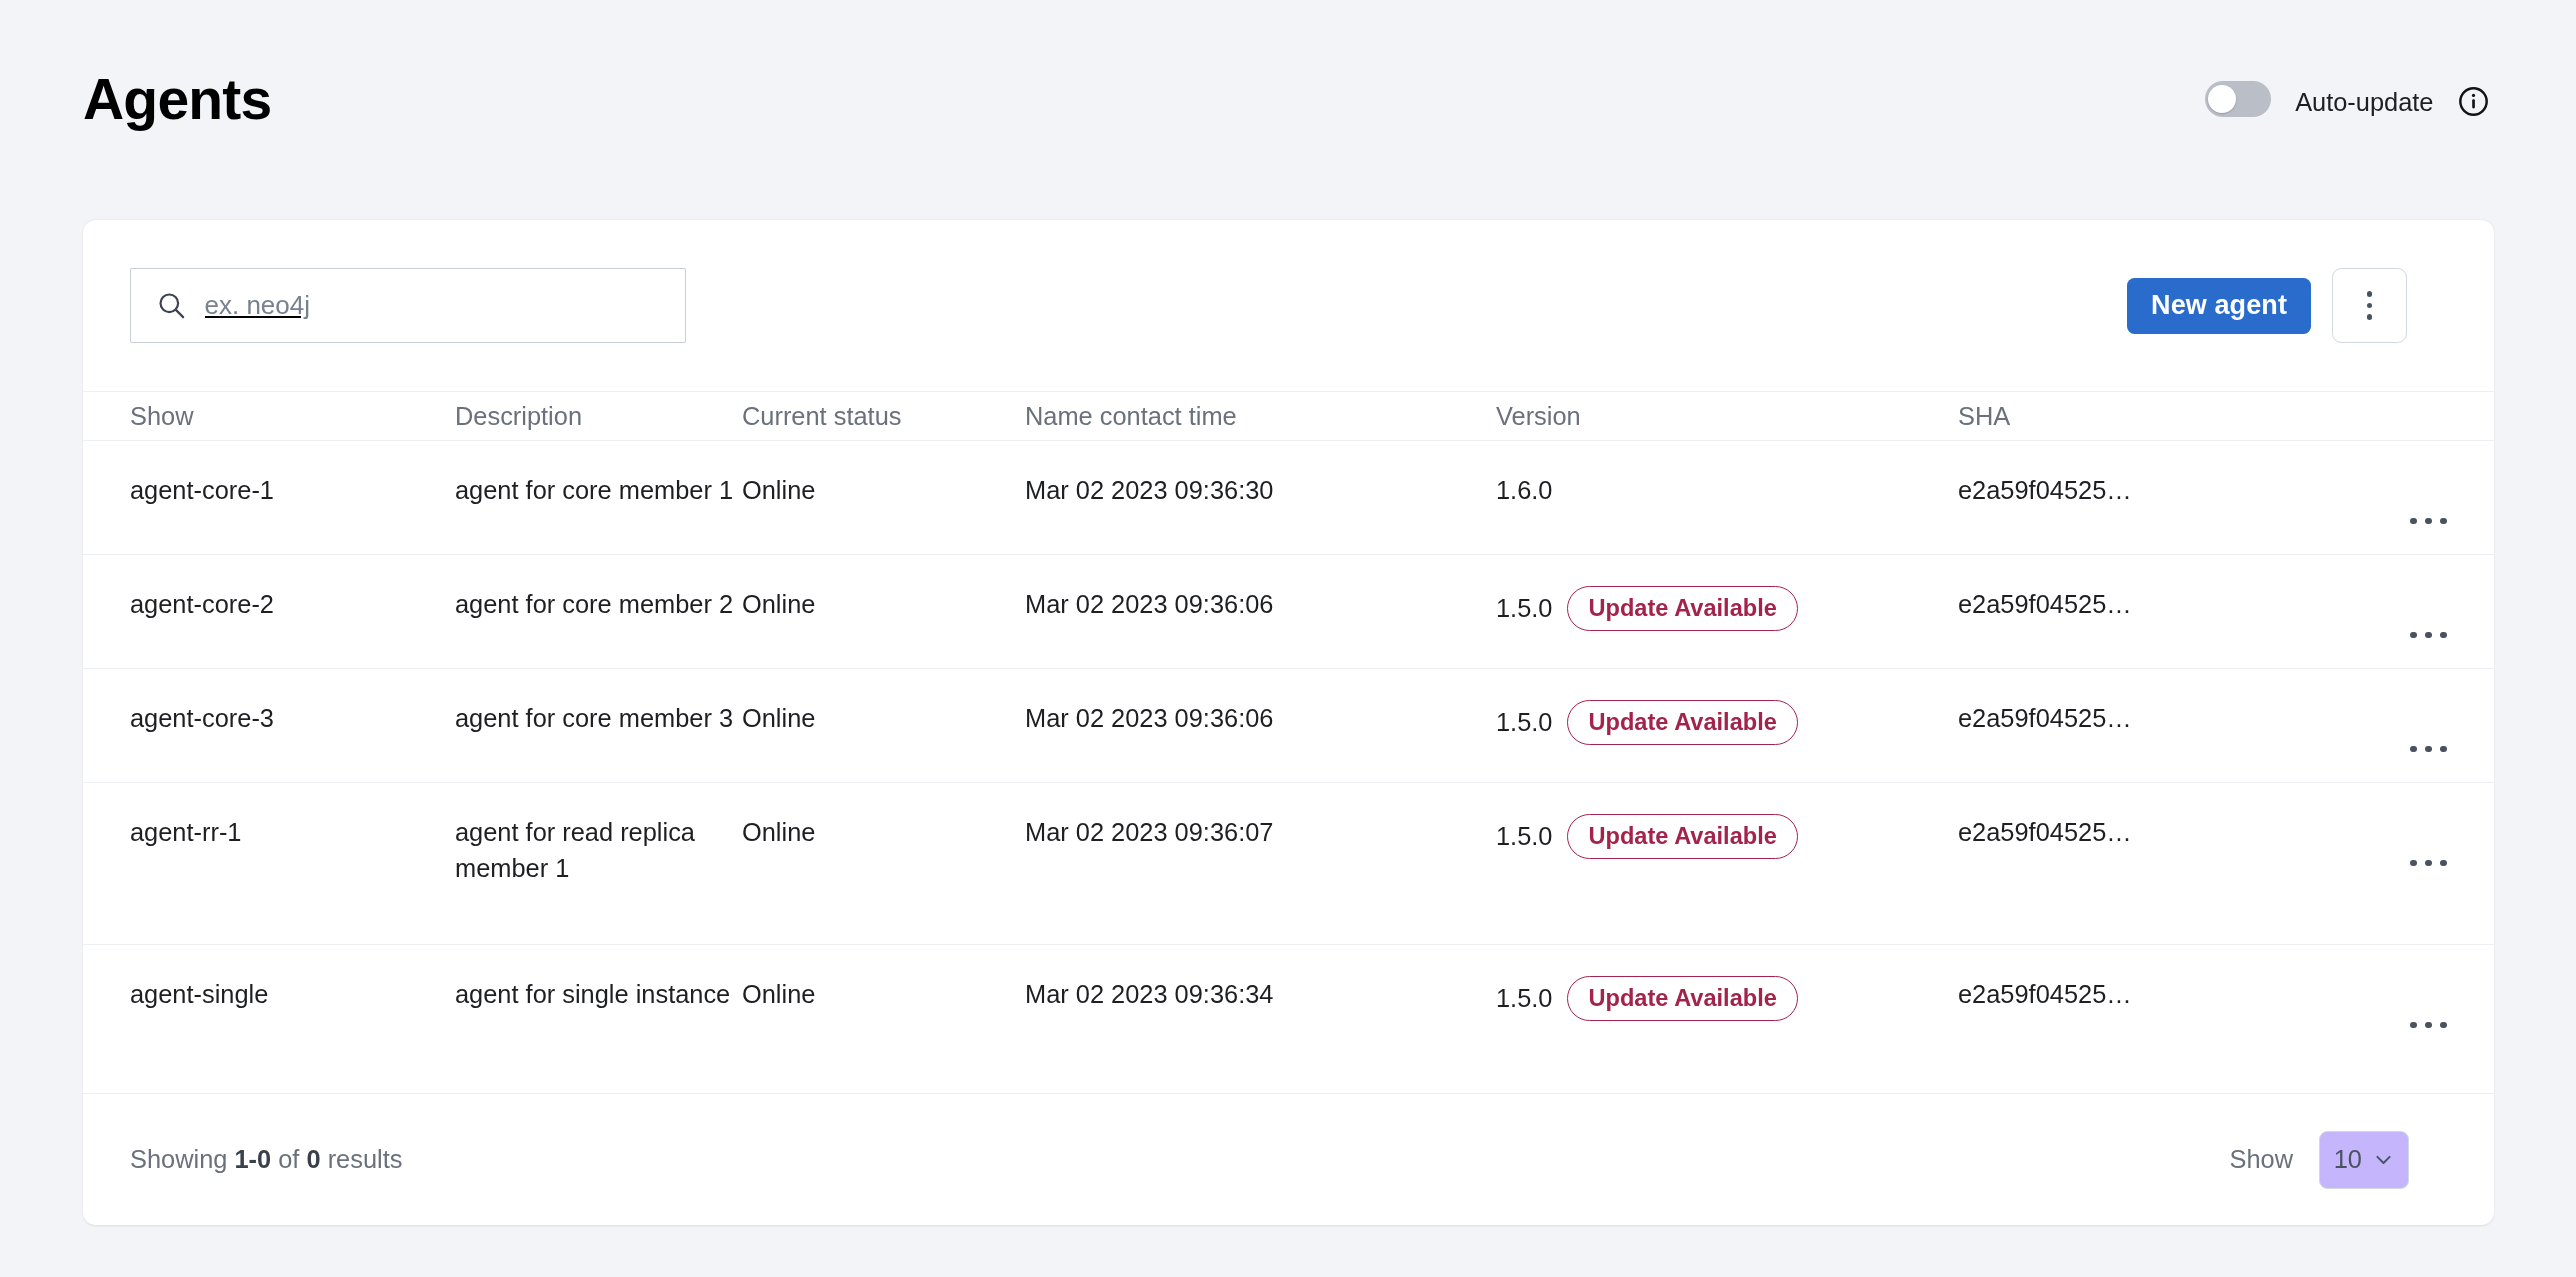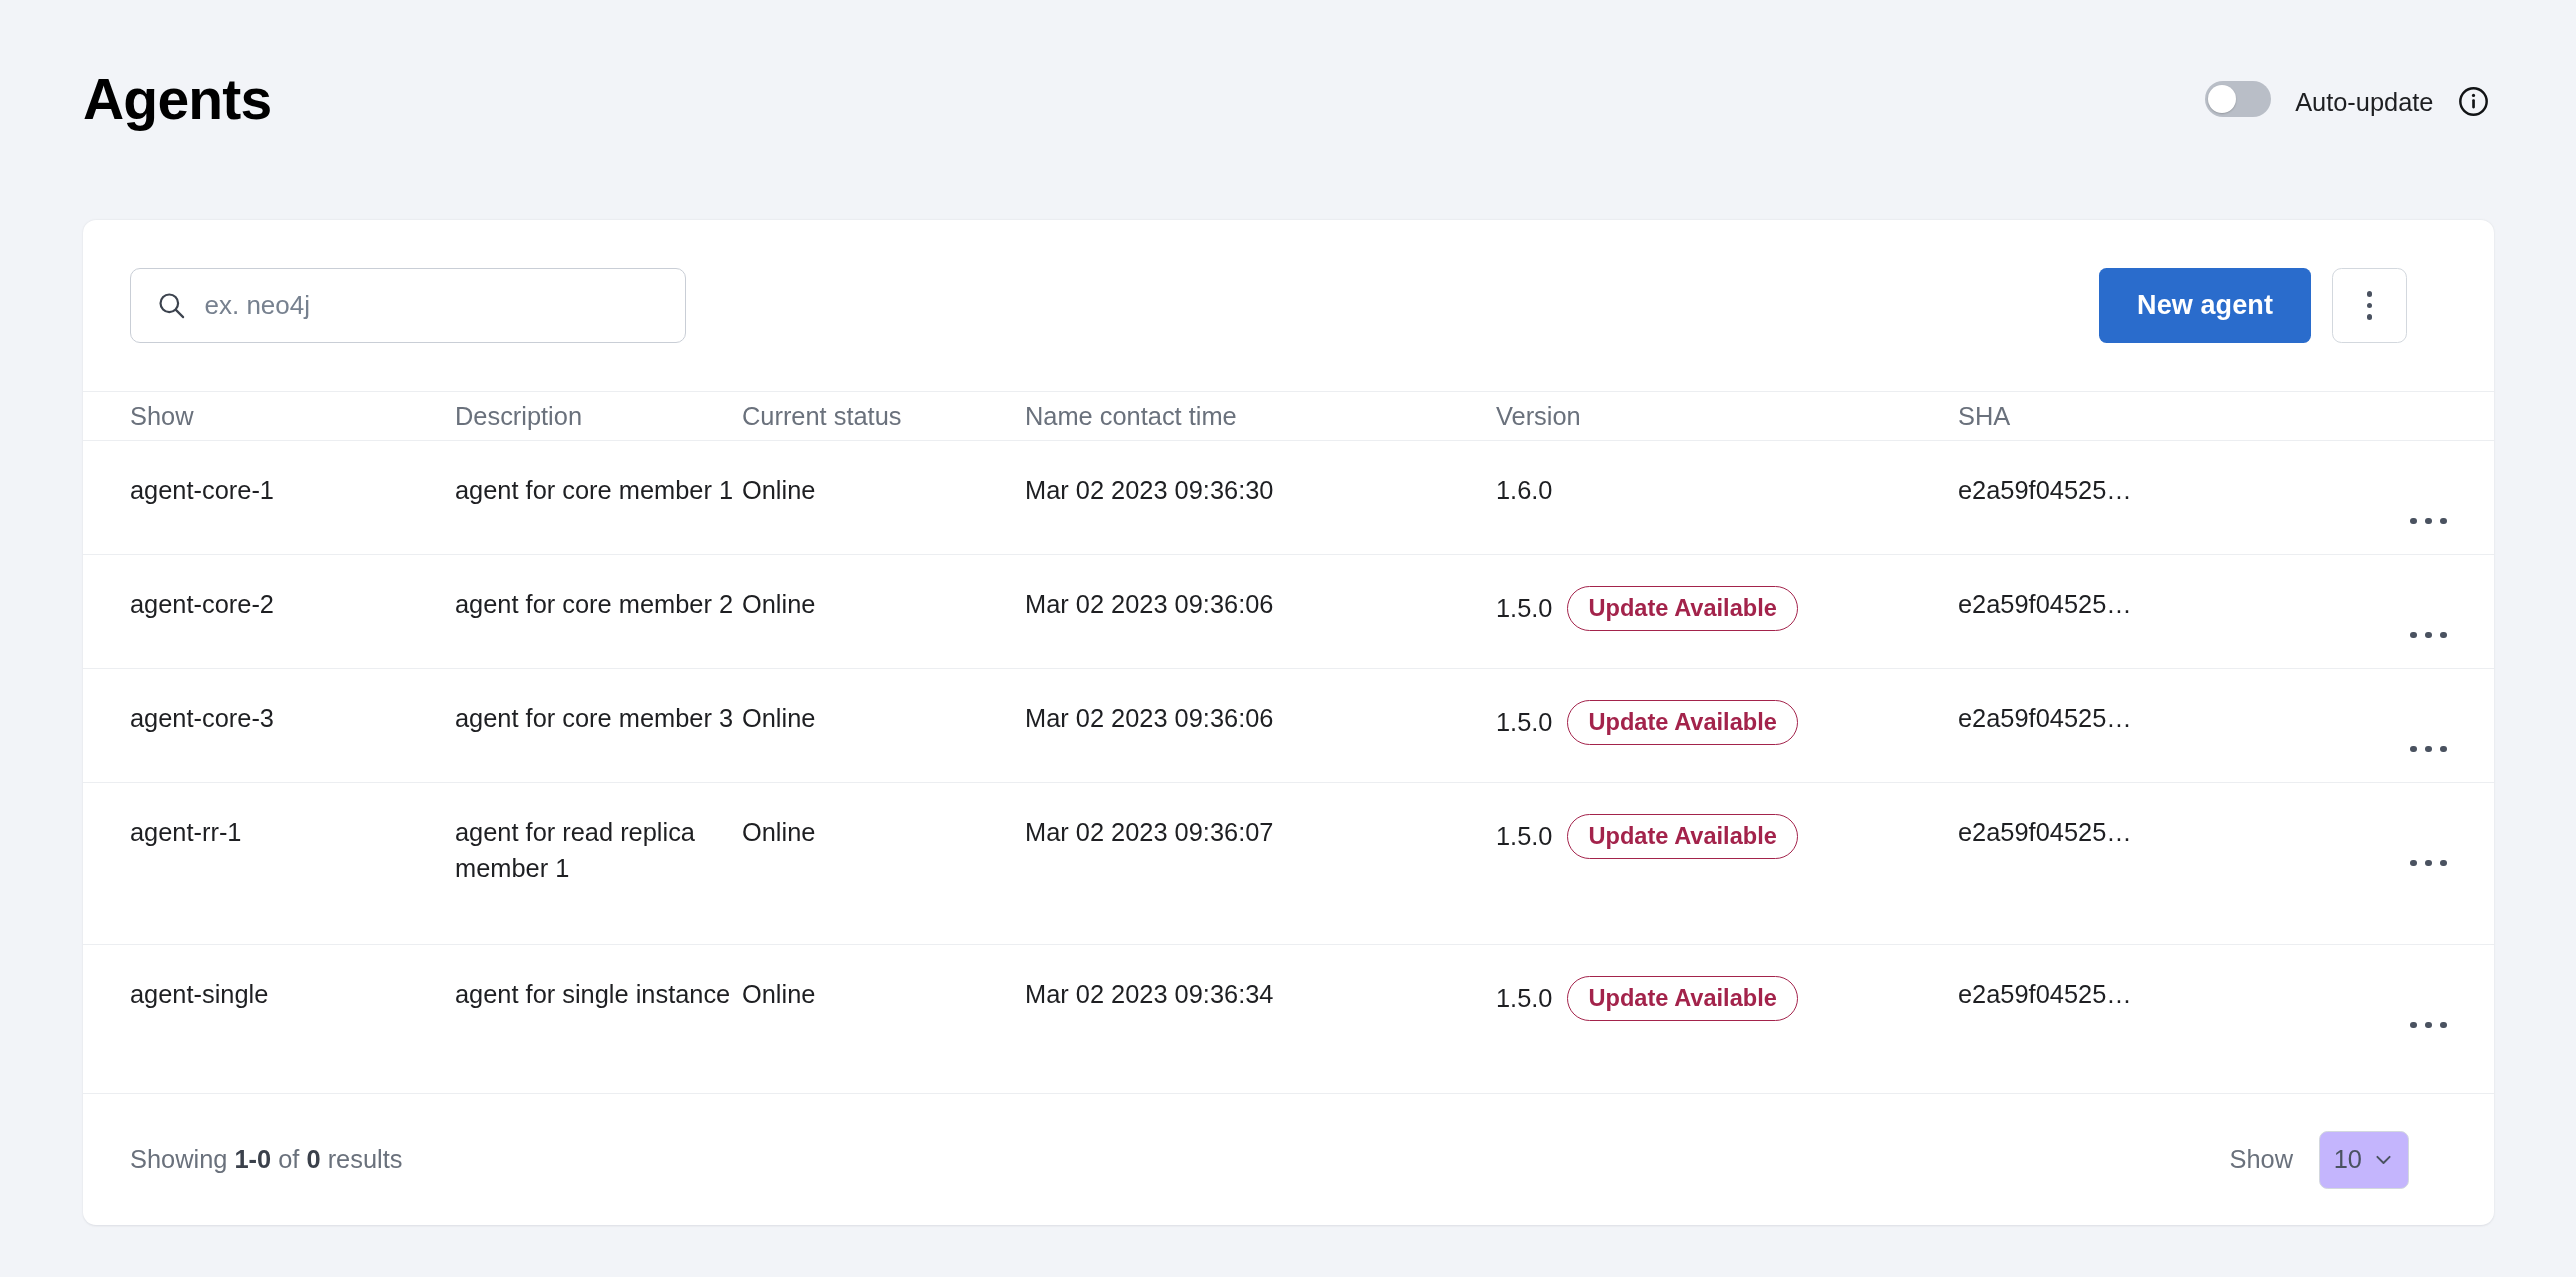--- a/index.html
+++ b/index.html
@@ -99,46 +99,47 @@
     justify-content: space-between;
     padding: 0 87px 0 47px;
     flex: none;
   }
 
   .search-box {
     position: relative;
     width: 556px;
     height: 75px;
     border: 1.5px solid #c9ced6;
-    border-radius: 10px;
+    border-radius: 2px;
     display: flex;
     align-items: center;
     padding-left: 24.5px;
     gap: 18px;
     background: #fff;
     cursor: text;
+    text-decoration: underline;
   }
   .search-icon { width: 31px; height: 31px; flex: none; display:block; }
   .search-input {
     border: none;
     outline: none;
     font-family: inherit;
     font-size: 26px;
     color: #1e1f22;
     background: transparent;
     width: 415px;
     padding: 0;
   }
   .search-input::placeholder { color: #77818f; }
 
   .toolbar-right { display: flex; align-items: center; gap: 21px; }
 
   .btn-primary {
-    height: 75px;
-    padding: 0 38px;
+    height: 56px;
+    padding: 0 24px;
     background: #2a6ccc;
     color: #ffffff;
     font-family: inherit;
     font-size: 27px;
     font-weight: 700;
     border: none;
     border-radius: 7.5px;
     cursor: pointer;
     white-space: nowrap;
     letter-spacing: 0.1px;

